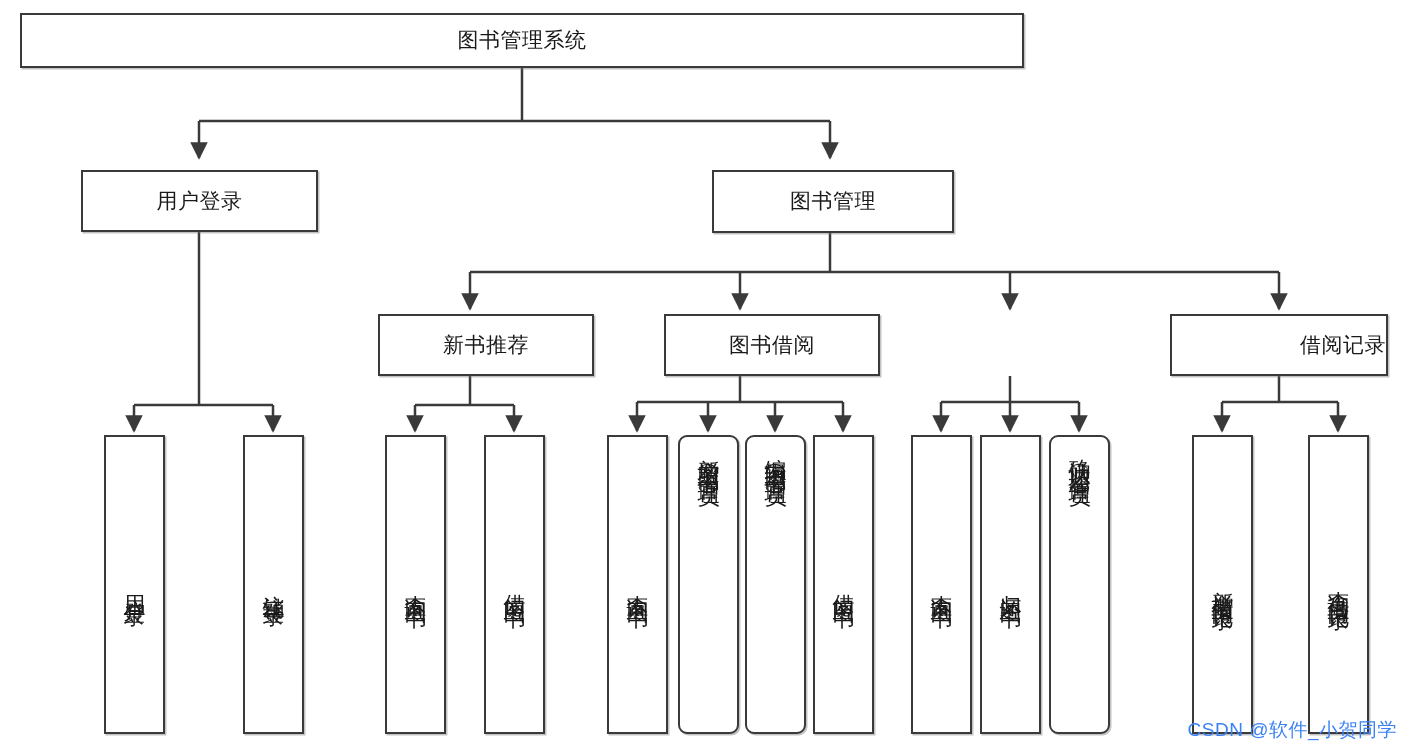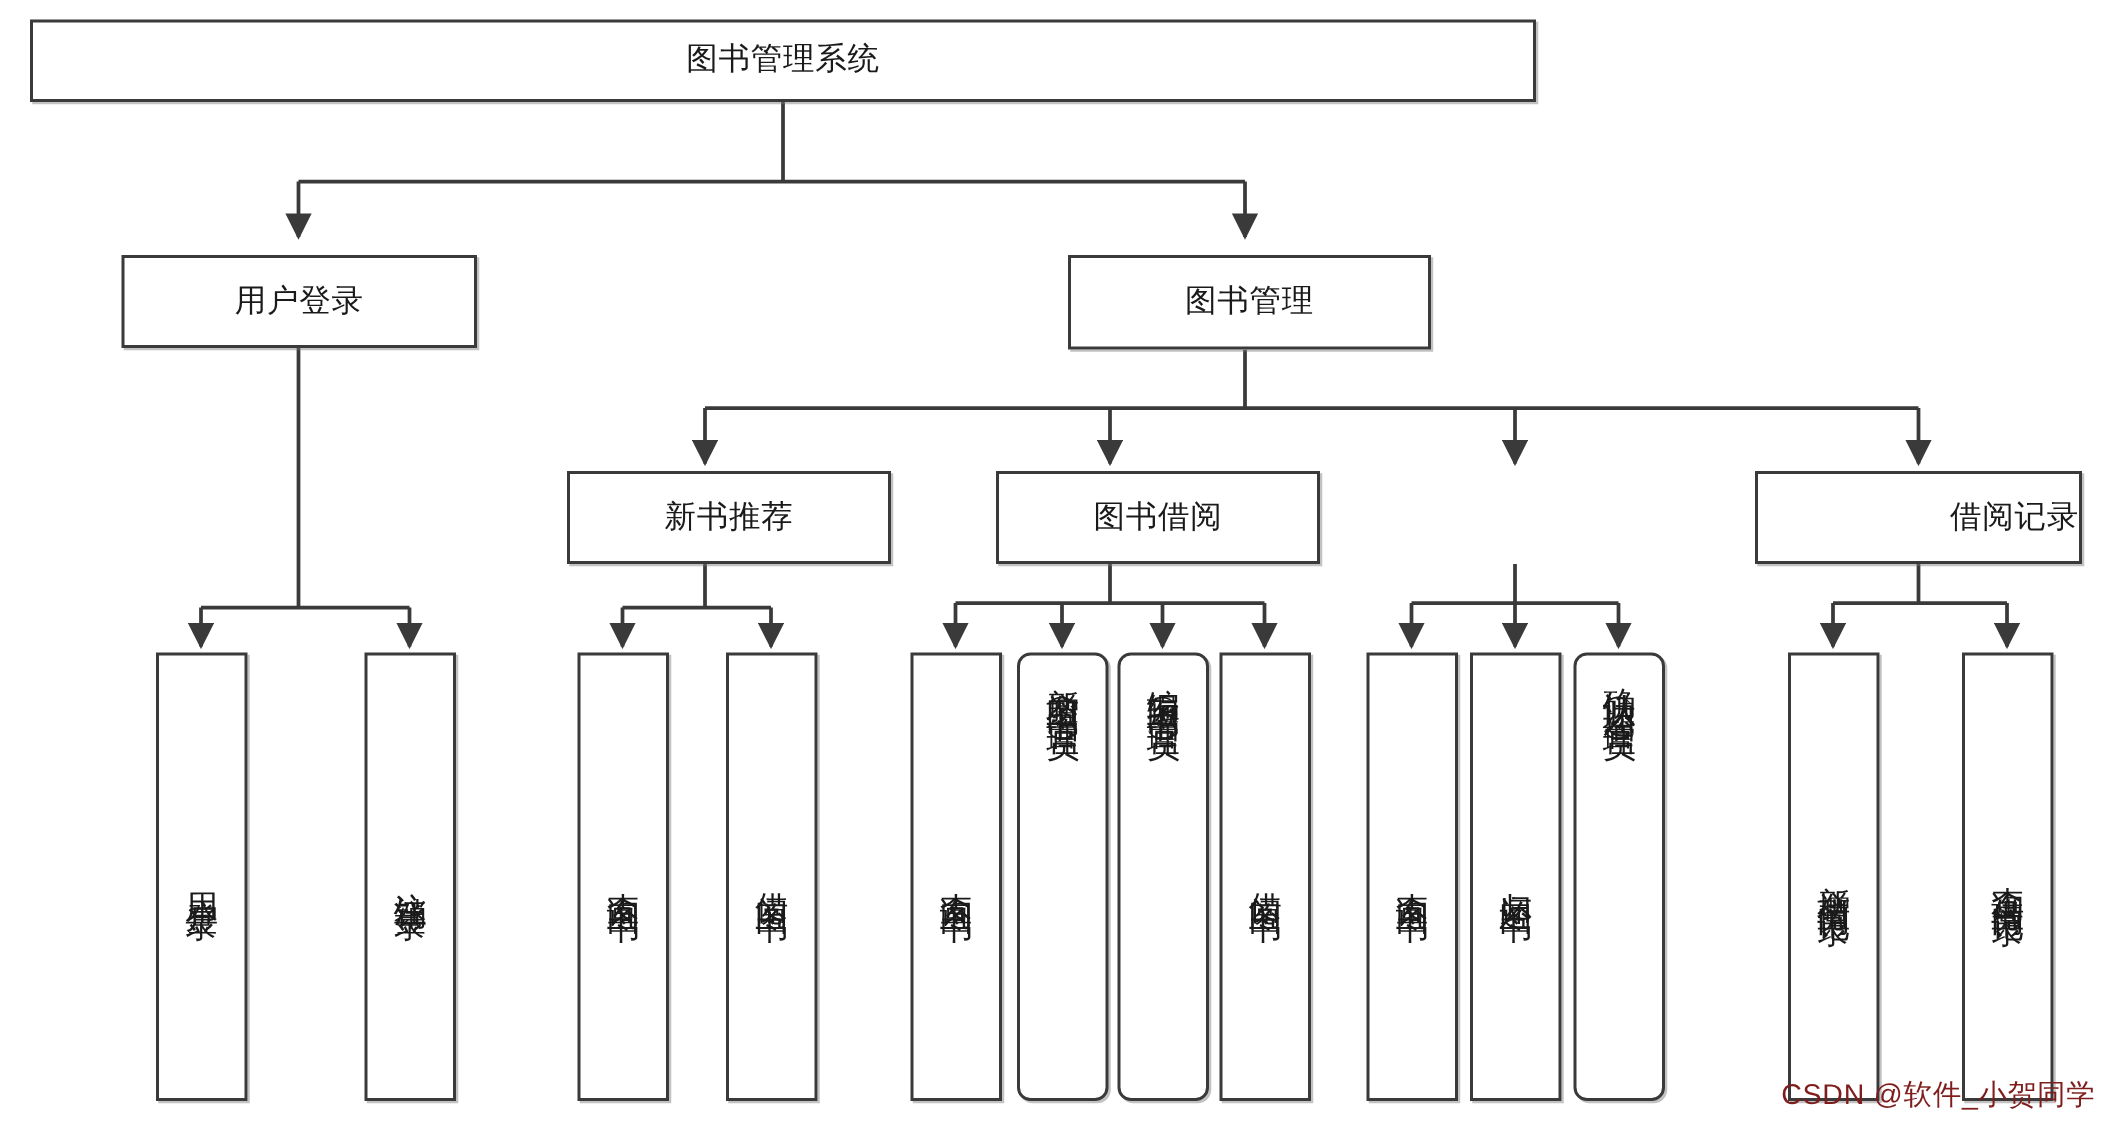--- a/index.html
+++ b/index.html
@@ -67,21 +67,21 @@
     margin-top: 4px;
   }
   .node.rounded {
     border-radius: 9px;
   }
   .watermark {
     position: absolute;
     right: 8px;
     bottom: 4px;
     font-size: 19px;
-    color: #7f1d1d;
+    color: #3b82f6;
     letter-spacing: 0.5px;
     white-space: nowrap;
     font-family: "Liberation Sans", "DejaVu Sans", sans-serif;
   }
 </style>
 </head>
 <body>
 
 <div id="canvas">
 

